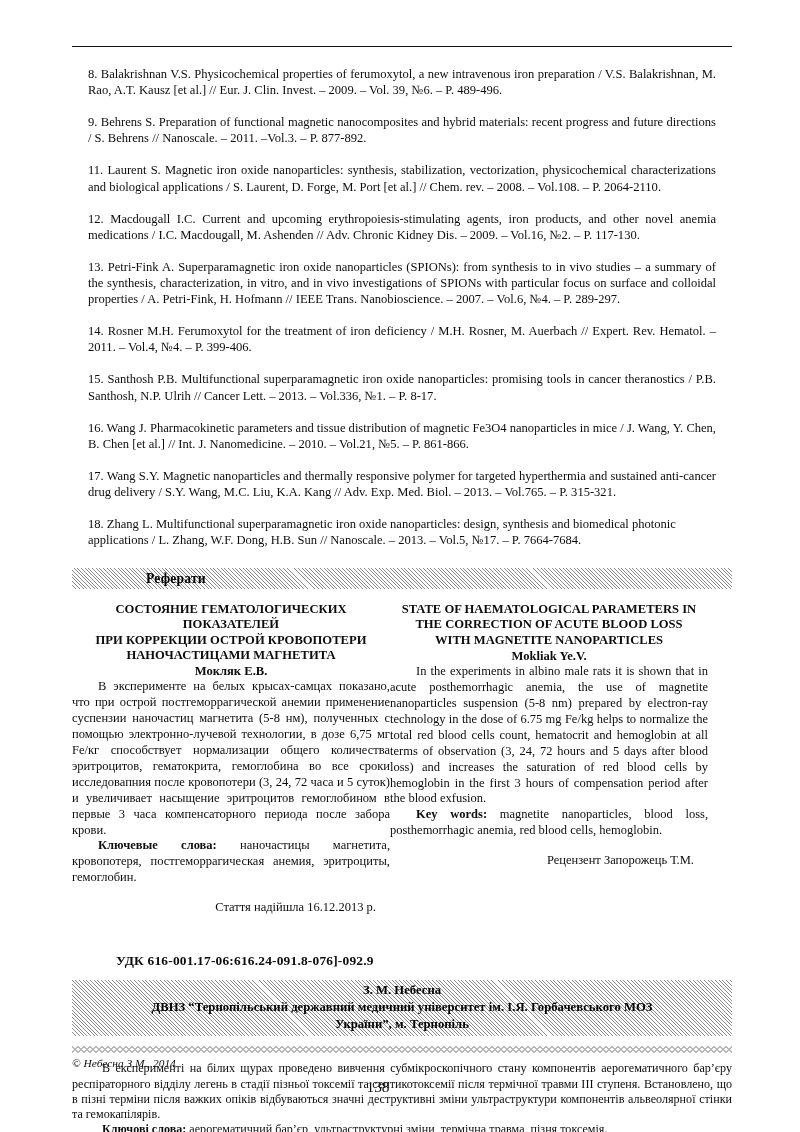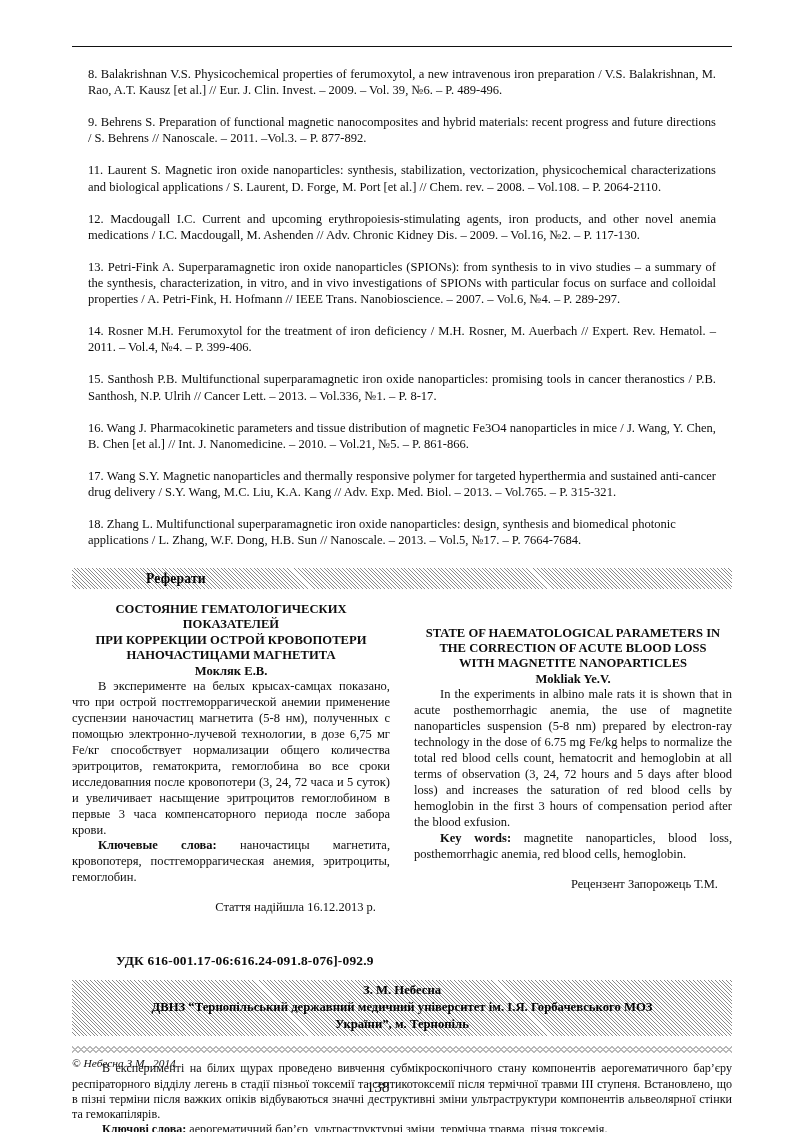--- a/index.html
+++ b/index.html
@@ -80,22 +80,20 @@
     font-size: 13.6px;
     margin-left: 74px;
     color: #000;
     letter-spacing: .2px;
   }
 
   
   .abstract-cols {
     margin-top: 13px;
     display: flex;
-    gap: 24px;
-    align-items: center;
   }
   .abs-col {
     width: 318px;
     font-size: 12.5px;
     line-height: 1.275;
   }
   .abs-title {
     text-align: center;
     font-weight: bold;
     font-size: 12.6px;

